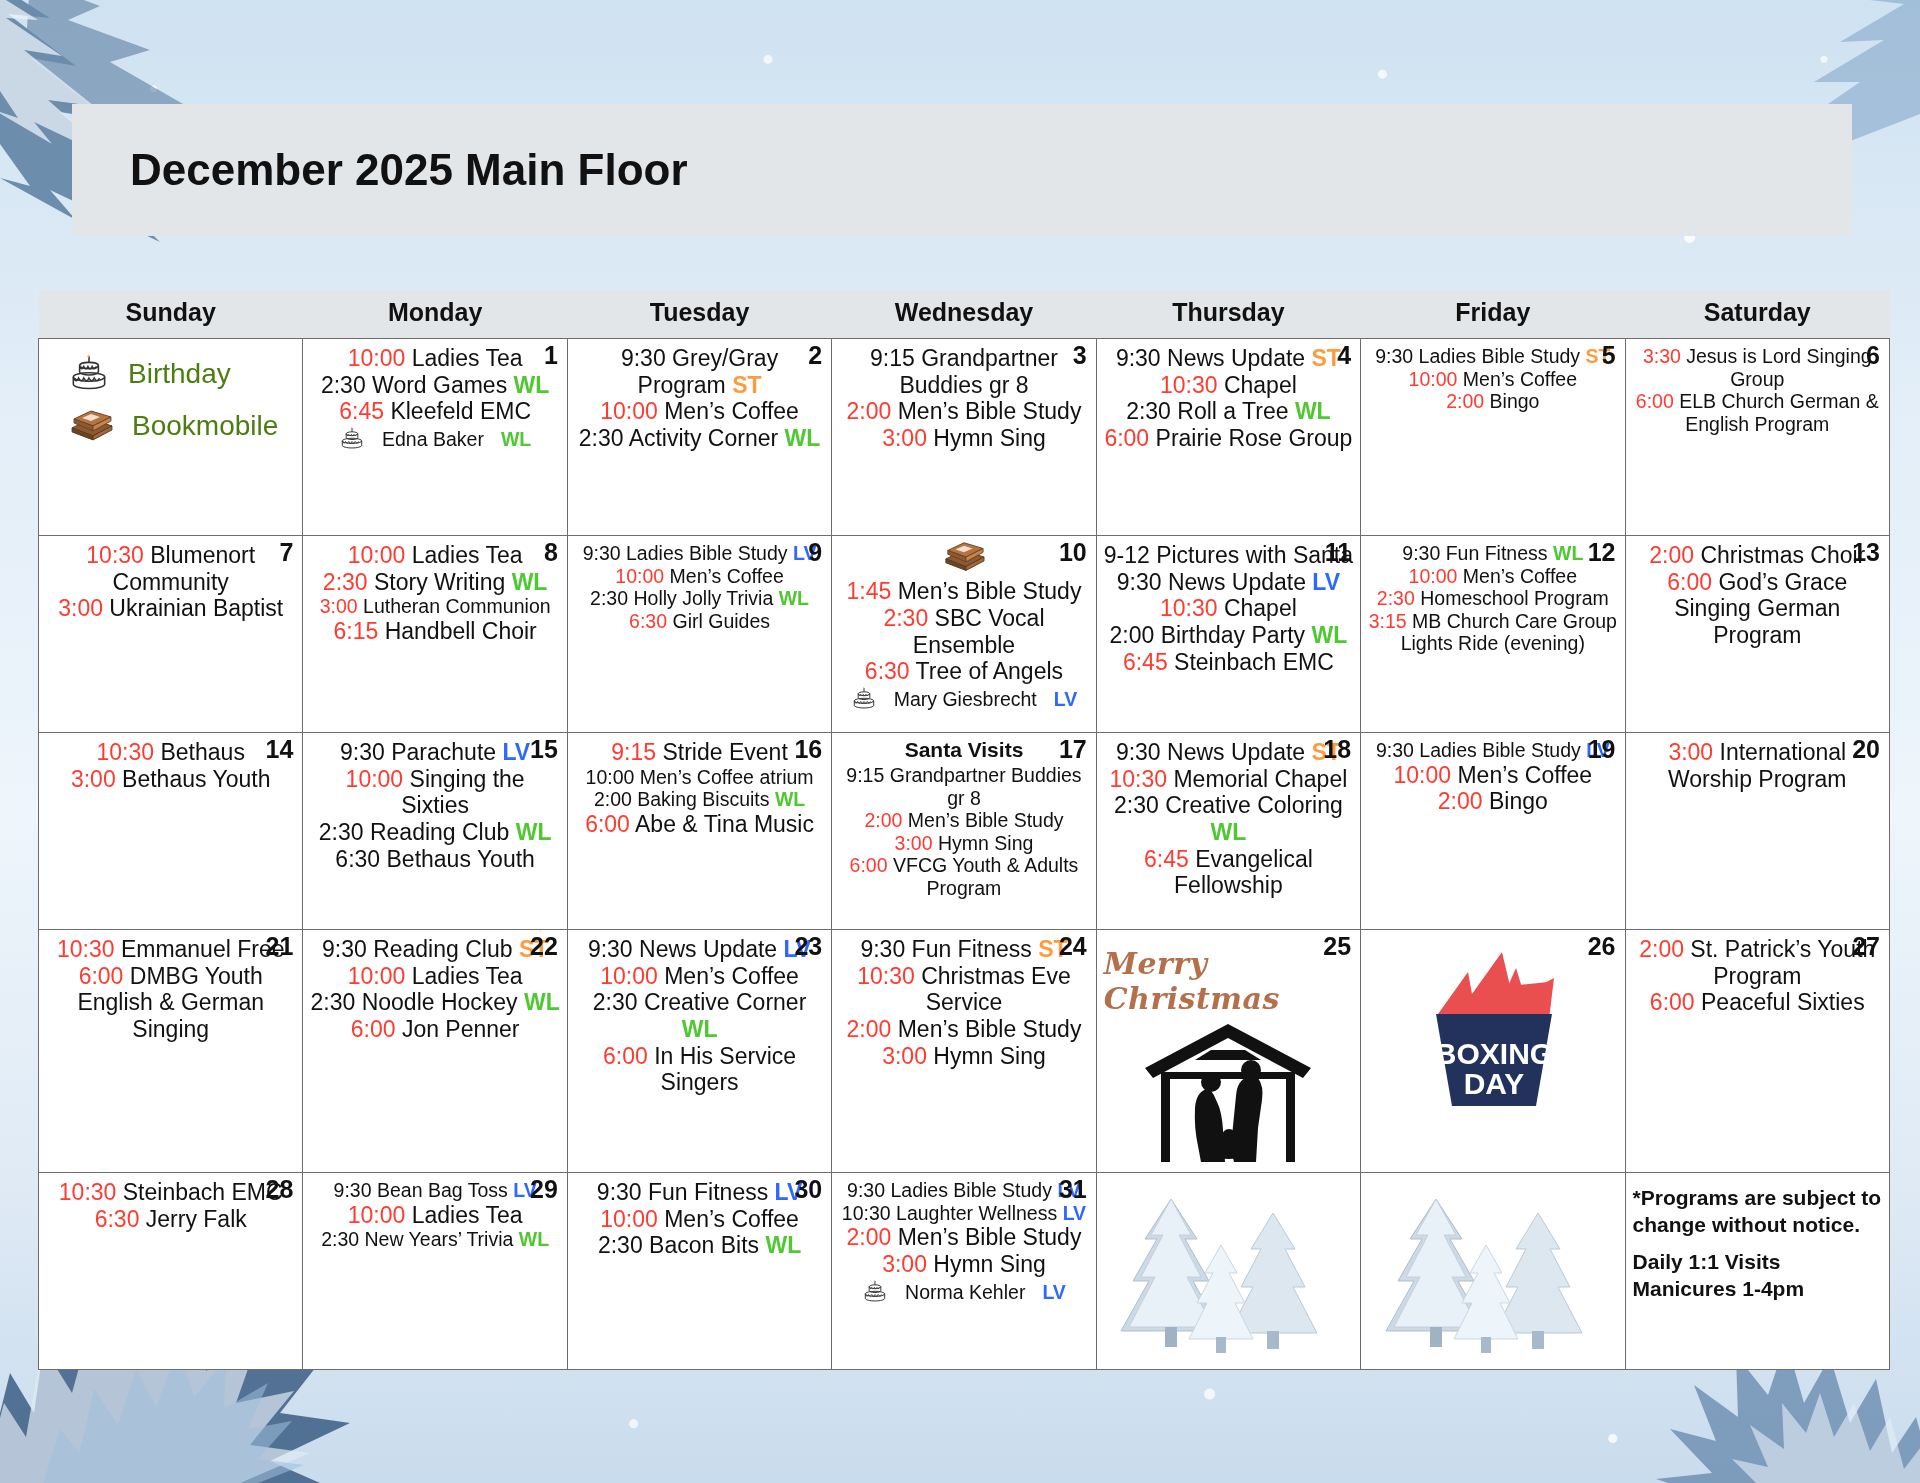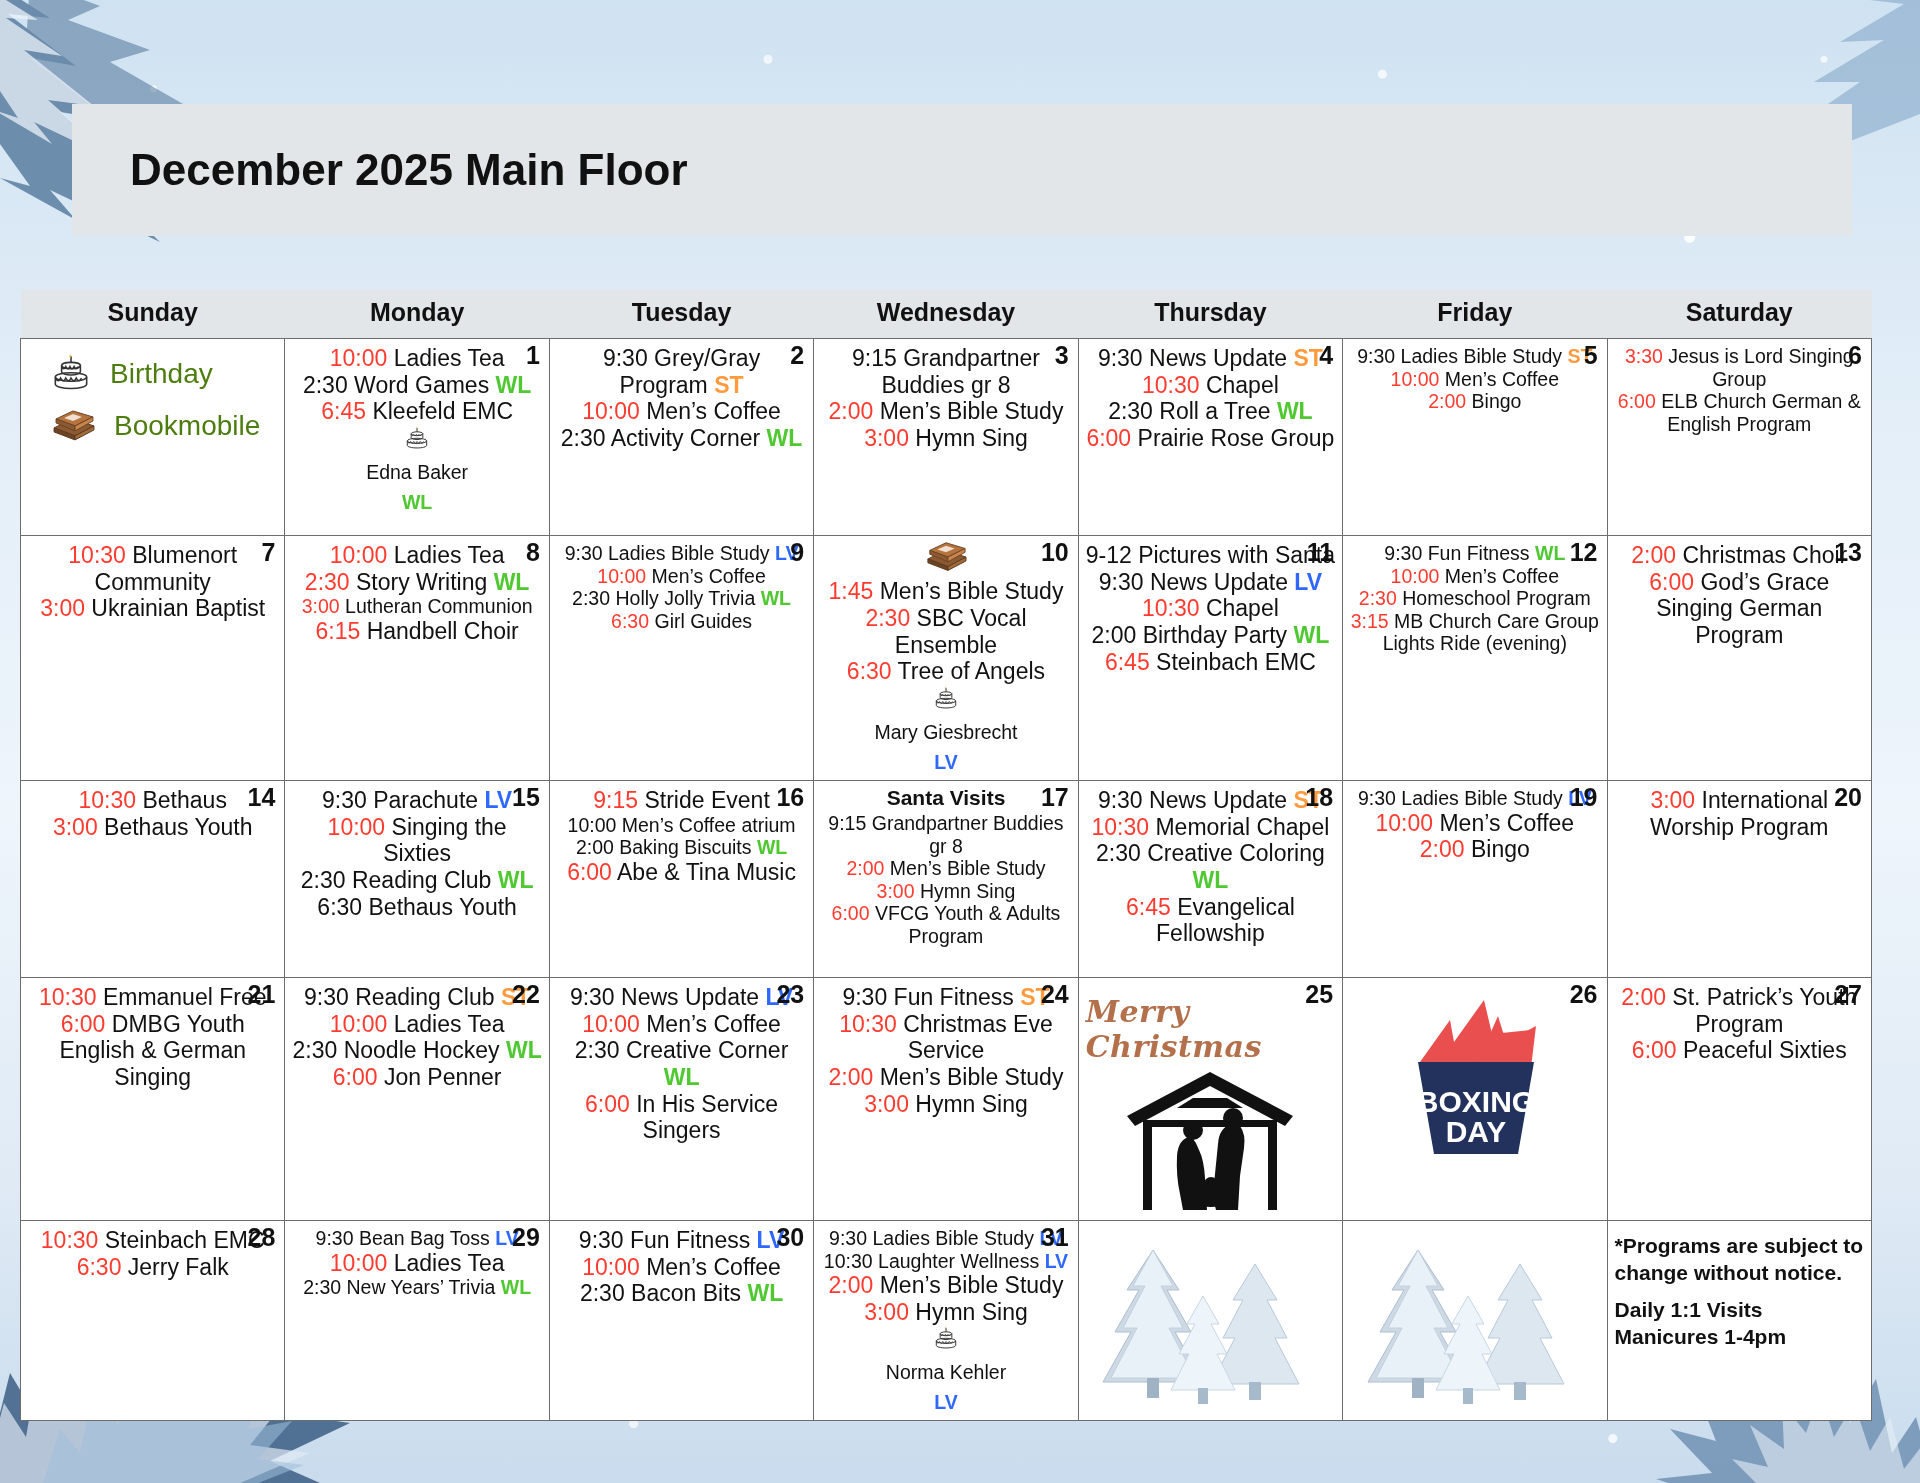--- a/index.html
+++ b/index.html
@@ -44,21 +44,21 @@
   #home-title{
     font-size:62px;font-weight:bold;color:#111;letter-spacing:-.5px;
     margin-left:46px;white-space:nowrap;
   }
   #month-floor{
     font-size:44px;font-weight:bold;color:#111;margin-left:58px;white-space:nowrap;
   }
 
   
   #calendar{
-    position:absolute;left:20px;top:290px;width:1852px;
+    position:absolute;left:38px;top:290px;width:1852px;
     border-collapse:collapse;table-layout:fixed;
   }
   #calendar col{width:14.2857%;}
   #calendar th{
     background:#e3e6e8;color:#111;font-size:25px;font-weight:bold;
     height:44px;border:none;padding:0 0 4px 0;
   }
   #calendar td{
     border:1px solid #6d6d6d;background:#fff;vertical-align:top;
     height:186px;padding:4px 7px 6px 7px;position:relative;
@@ -77,21 +77,21 @@
   .tag-LV{color:#2f68ff;font-weight:bold;}
   .tag-ST{color:#ff9b3d;font-weight:bold;}
   .cellhead{font-size:21px;font-weight:bold;color:#111;text-align:center;margin-top:1px;}
 
   
   .legend-row{display:flex;align-items:center;gap:18px;margin:10px 0 0 22px;}
   .legend-label{font-size:28px;color:#4d7c0f;}
   .cake-ico,.book-ico{flex:0 0 auto;}
 
   
-  .bday-line{display:flex;align-items:center;justify-content:center;gap:7px;margin-top:1px;flex-direction:column;}
+  .bday-line{display:flex;align-items:center;justify-content:center;gap:17px;margin-top:1px;}
   .bday-line .nm{font-size:19.5px;color:#111;}
 
   
   .art-wrap{display:flex;flex-direction:column;align-items:center;justify-content:flex-start;height:100%;}
   .merry-text{
     font-family:"DejaVu Serif", serif;font-style:italic;font-weight:bold;
     color:#b3704a;font-size:30px;margin-top:12px;letter-spacing:.5px;
   }
   .boxing-wrap{display:flex;justify-content:center;align-items:flex-start;padding-top:8px;}
 

